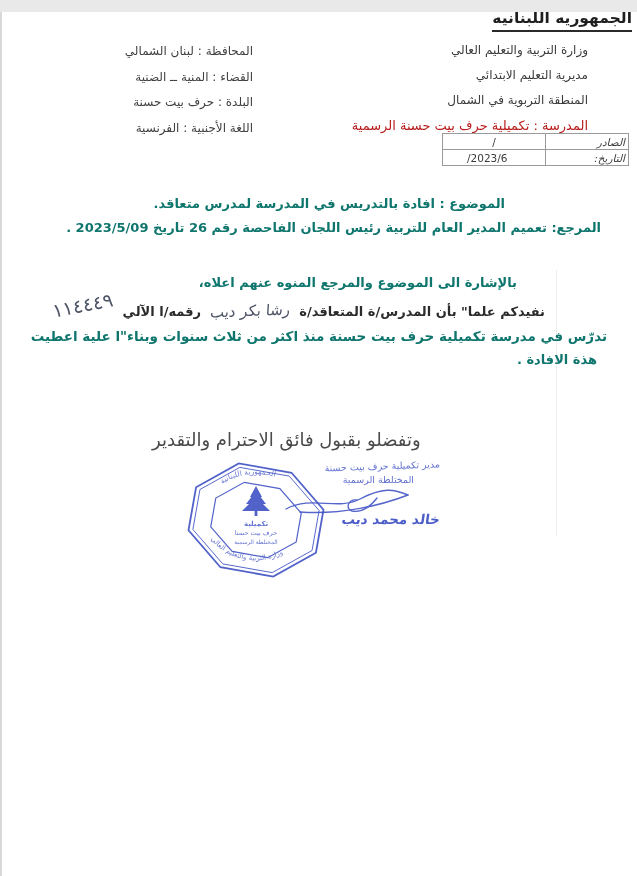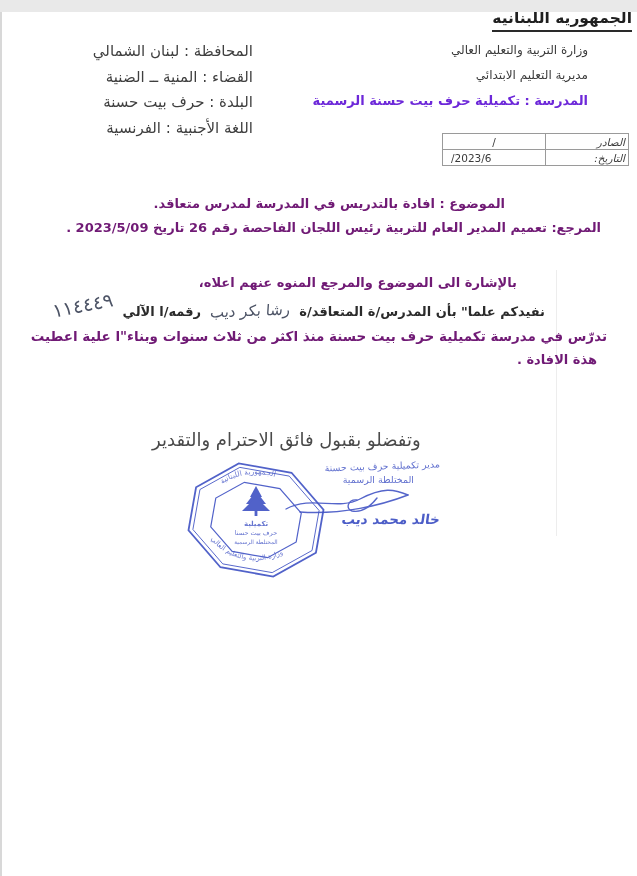--- a/index.html
+++ b/index.html
@@ -16,34 +16,34 @@
   .rtl{direction:rtl;unicode-bidi:plaintext;}
   
   .doc-title{
     top:-3px;right:5px;
     font-size:15.5px;font-weight:700;color:#1f1f1f;
     border-bottom:2px solid #2a2a2a;padding-bottom:3px;
     letter-spacing:.5px;
   }
   .hdr-col{text-align:right;color:#3b3b3b;}
   .hdr-right{top:26px;right:49px;font-size:12px;line-height:25px;}
-  .hdr-right .school{font-weight:700;font-size:13px;color:#6d28d9;}
-  .hdr-left{top:27px;right:384px;font-size:15px;line-height:25.5px;color:#3f3f3f;}
+  .hdr-right .school{font-weight:400;font-size:13px;color:#b91c1c;}
+  .hdr-left{top:27px;right:384px;font-size:12px;line-height:25.5px;color:#3f3f3f;}
   
   .ref-table{
     top:121px;left:442px;width:187px;
     border-collapse:collapse;direction:rtl;
     font-size:10.5px;color:#3a3a3a;
   }
   .ref-table td{border:1px solid #9a9a9a;height:15px;padding:0 3px;}
   .ref-table td.lbl{width:76px;text-align:right;font-style:italic;}
   .ref-table td.val{text-align:center;direction:rtl;}
-  .ref-table tr:last-child td.val{text-align:left;padding-left:8px;}
+  .ref-table tr:last-child td.val{text-align:left;padding-left:24px;}
   
-  .bold13{font-size:13px;font-weight:700;color:#701a75;}
+  .bold13{font-size:13px;font-weight:700;color:#0f766e;}
   .subject-line{top:184px;right:132px;}
   .reference-line{top:208px;right:36px;}
   .salutation{top:263px;right:120px;}
   .body-row2{
     top:286px;right:92px;
     display:flex;direction:rtl;align-items:baseline;gap:9px;
     font-size:13px;font-weight:700;color:#2b2b2b;white-space:nowrap;
   }
   .hand{
     font-weight:400;color:#4d5466;
@@ -85,20 +85,21 @@
 
   <div class="abs edge-left"></div>
   <div class="abs edge-bottom"></div>
   <div class="abs crease"></div>
 
   <div class="abs doc-title rtl">الجمهوريه اللبنانيه</div>
 
   <div class="abs hdr-col hdr-right rtl">
     <div>وزارة التربية والتعليم العالي</div>
     <div>مديرية التعليم الابتدائي</div>
+    <div>المنطقة التربوية في الشمال</div>
     <div class="school">المدرسة : تكميلية حرف بيت حسنة الرسمية</div>
   </div>
 
   <div class="abs hdr-col hdr-left rtl">
     <div>المحافظة : لبنان الشمالي</div>
     <div>القضاء : المنية ــ الضنية</div>
     <div>البلدة : حرف بيت حسنة</div>
     <div>اللغة الأجنبية : الفرنسية</div>
   </div>
 

